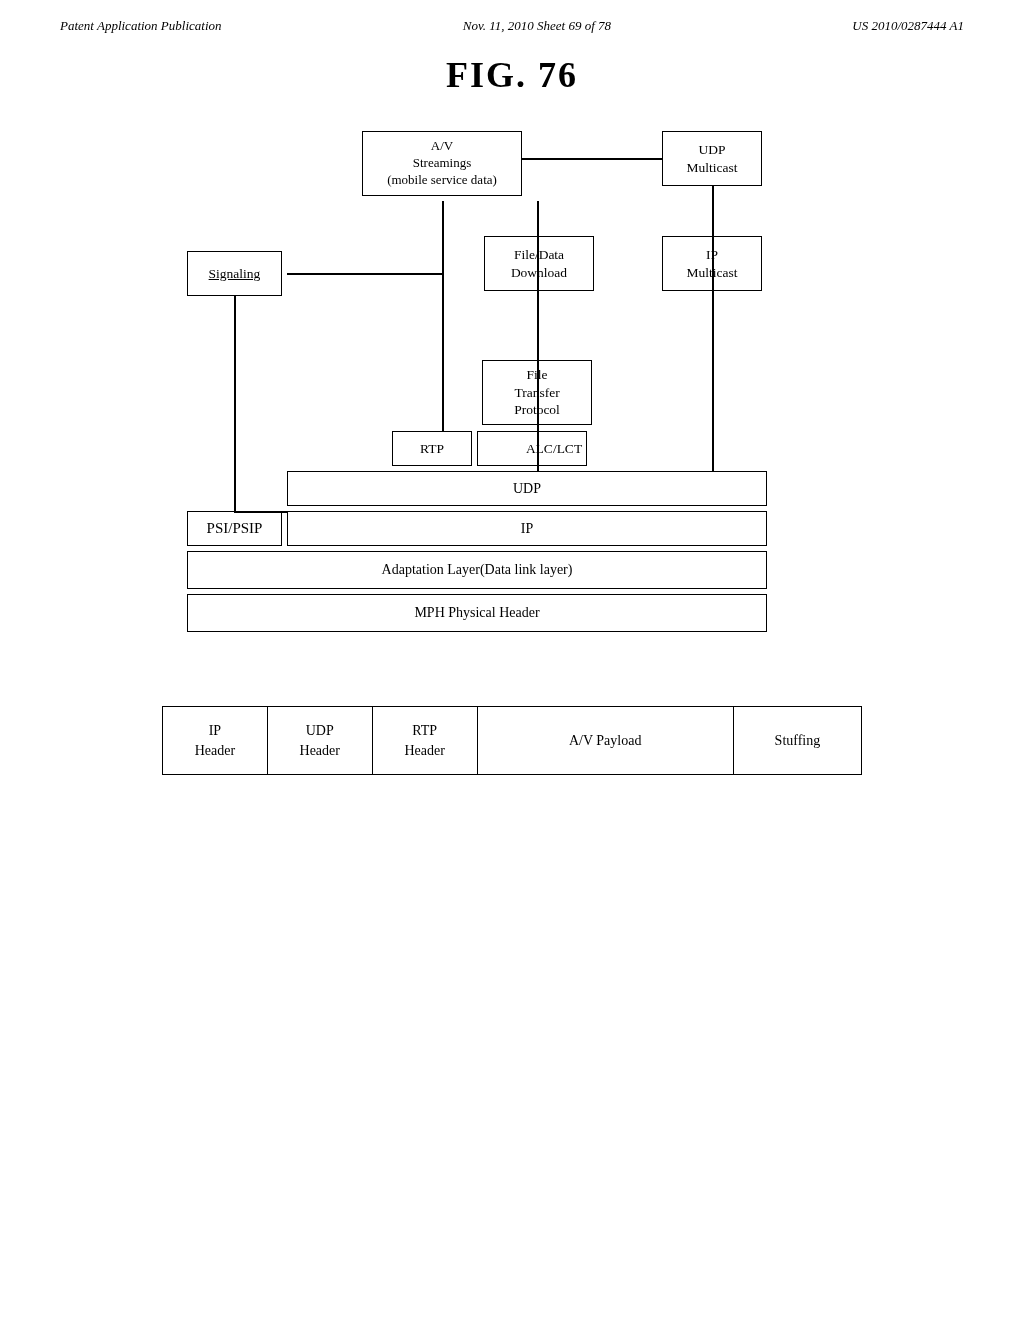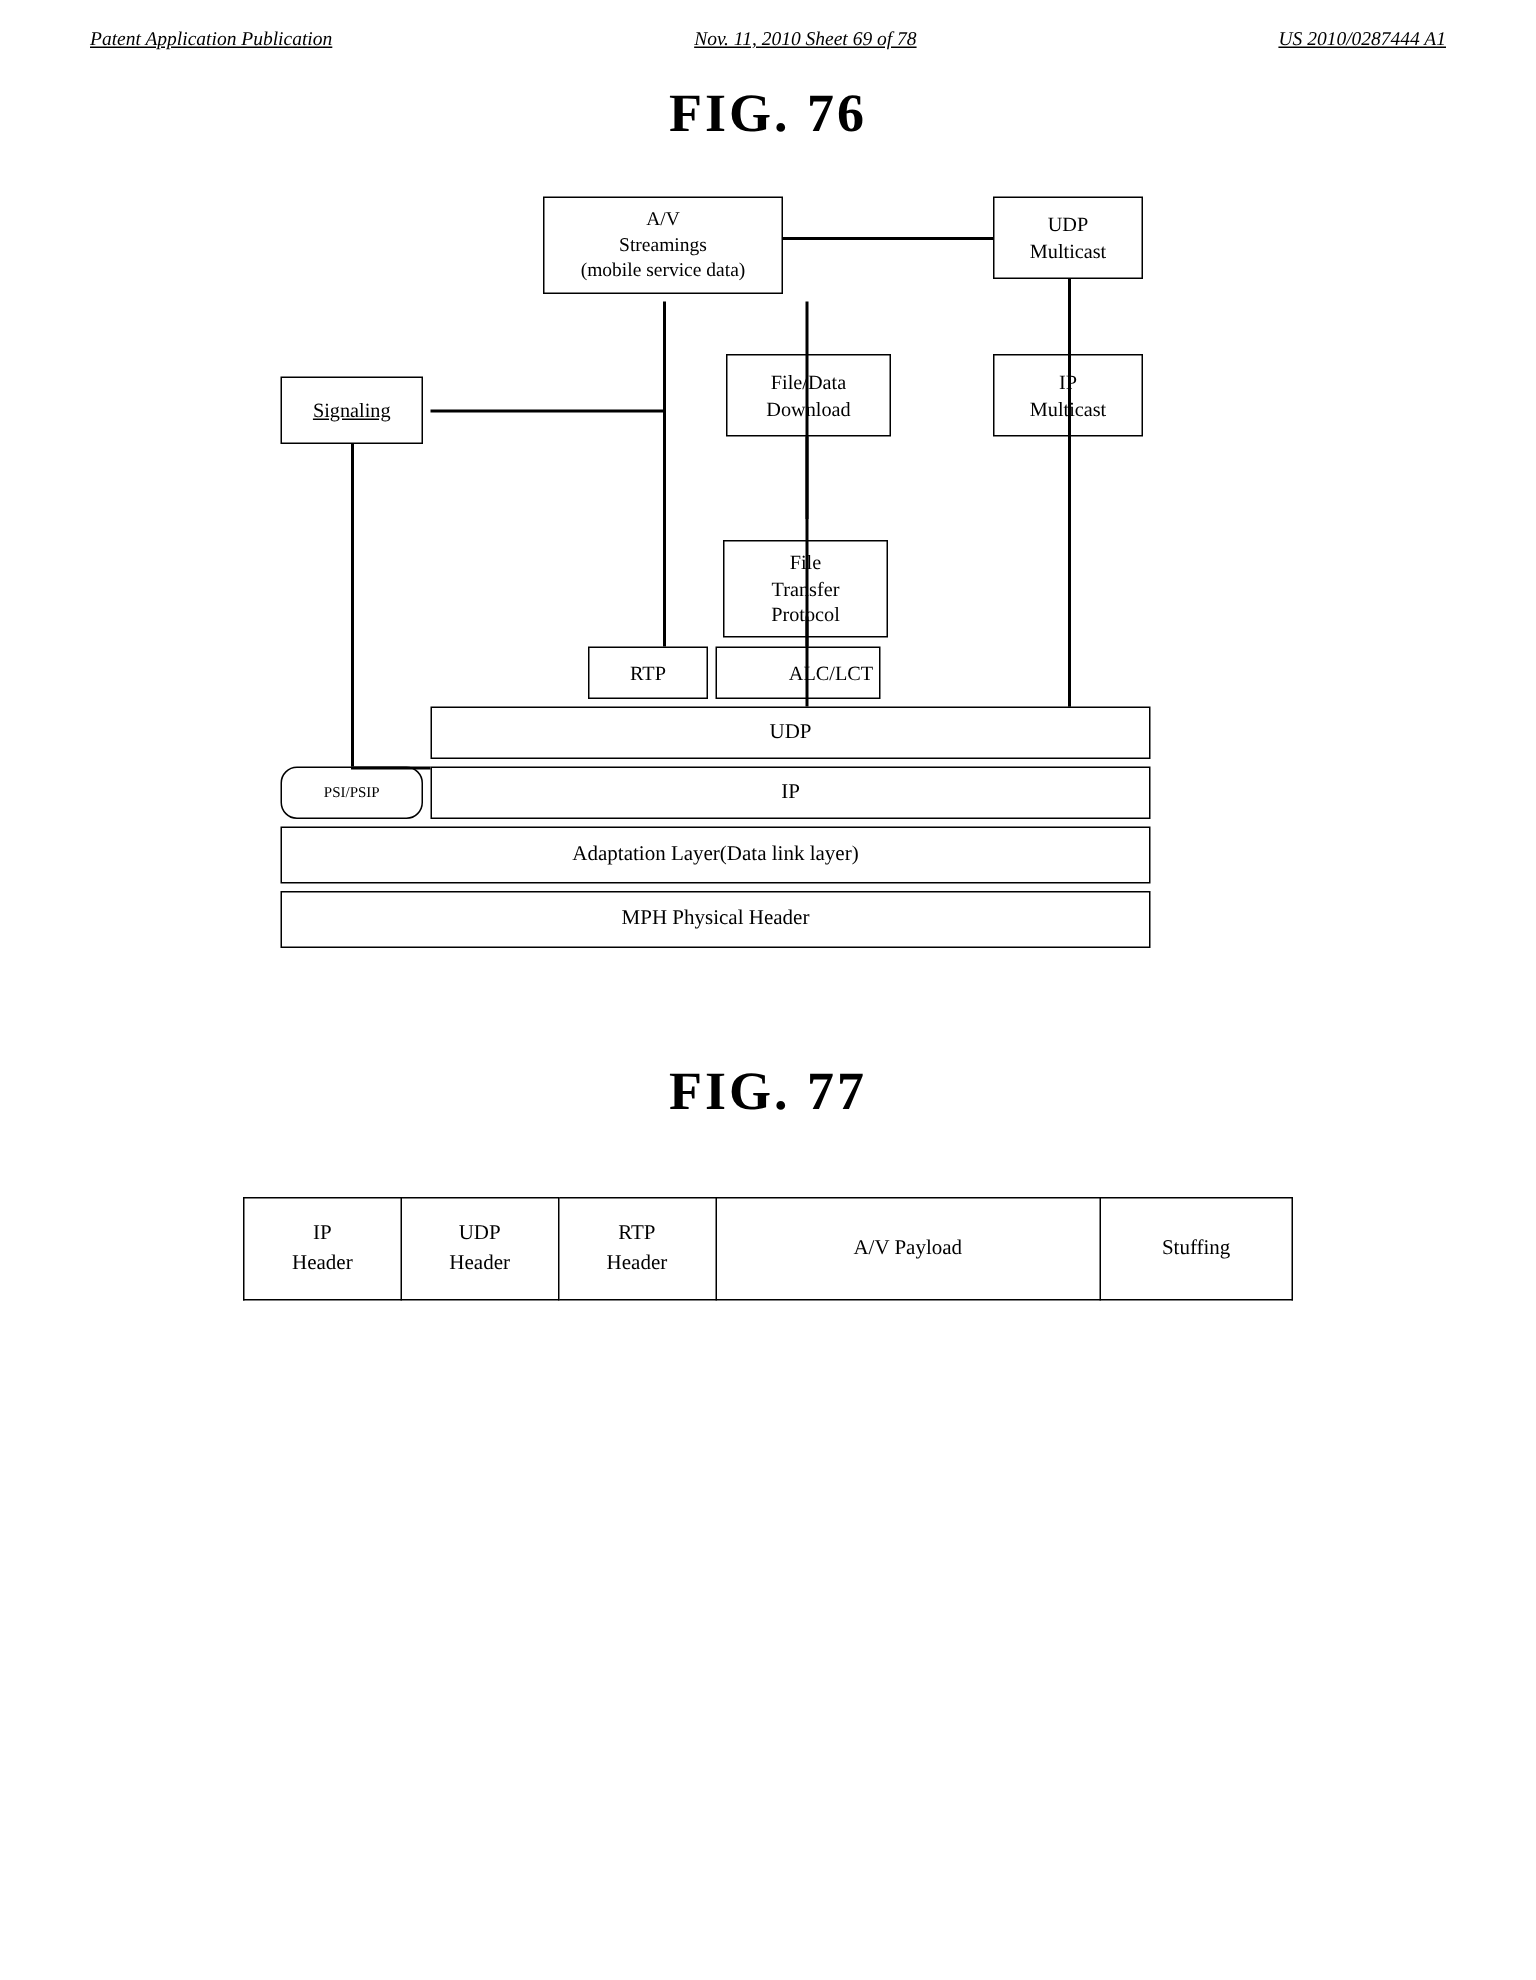--- a/index.html
+++ b/index.html
@@ -13,21 +13,20 @@
     }
 
     
     .page-header {
       display: flex;
       justify-content: space-between;
       align-items: flex-start;
       padding: 18px 60px 10px 60px;
       font-size: 13px;
       font-style: italic;
-      text-decoration: underline;
     }
     .page-header span { font-style: italic; }
 
     
     .fig-title {
       text-align: center;
       font-size: 36px;
       font-weight: bold;
       letter-spacing: 2px;
       margin: 10px 0 20px 0;
@@ -165,21 +164,21 @@
     </div>
 
     <div class="box" style="left:305px; top:315px; width:110px; height:35px;padding-left:44px;">
       ALC/LCT
     </div>
 
     <div class="full-box" style="left:115px; top:355px; width:480px; height:35px;">
       UDP
     </div>
 
-    <div class="box" style="left:15px; top:395px; width:95px; height:35px; font-size:10px;border-radius:11px;">
+    <div class="box" style="left:15px; top:395px; width:95px; height:35px; font-size:15px;">
       PSI/PSIP
     </div>
 
     <div class="full-box" style="left:115px; top:395px; width:480px; height:35px;">
       IP
     </div>
 
     <div class="full-box" style="left:15px; top:435px; width:580px; height:38px;">
       Adaptation Layer(Data link layer)
     </div>
@@ -205,21 +204,20 @@
     <div class="vline" style="left:540px; top:70px; height:285px;"></div>
 
     <div class="vline" style="left:540px; top:175px; height:180px;"></div>
 
     <div class="hline" style="left:350px; top:42px; width:140px;"></div>
 
   </div>
 </div>
 
 <div class="fig77-section">
-  <div class="fig77-title">FIG.  77</div>
 
   <div class="packet-diagram">
     <table class="packet-table">
       <tbody>
           <tr>
         <td class="narrow">
           IP<br>Header
         </td>
         <td class="narrow">
           UDP<br>Header

